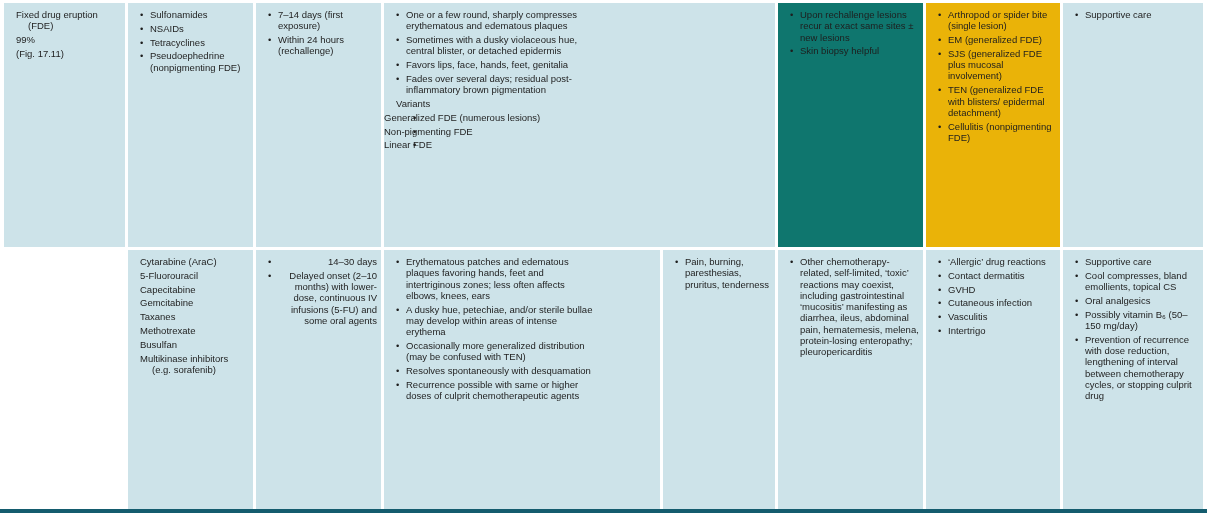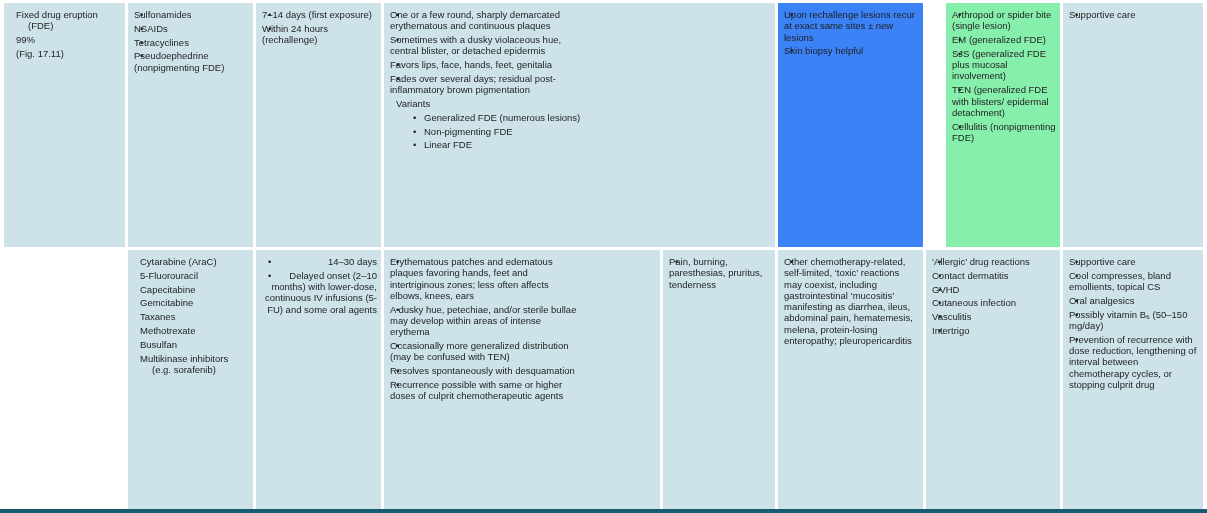--- a/index.html
+++ b/index.html
@@ -20,24 +20,24 @@
     background:#cde3e9;
     box-sizing:border-box;
     padding:6px 4px 4px 0;
     overflow:hidden;
     font-size:9.5px;
     line-height:11.3px;
   }
   .it{margin:0 0 2.5px 0;position:relative;}
   .it:last-child{margin-bottom:0;}
   
-  .it-b{padding-left:6px;}
+  .it-b{padding-left:22px;}
   .it-b::before{content:"\2022";position:absolute;left:12px;top:0;}
   
-  .it-s{padding-left:40px;}
+  .it-s{}
   .it-s::before{content:"\2022";position:absolute;left:29px;top:0;}
   
   .it-t{padding-left:12px;}
   
   .it-h{padding-left:24px;text-indent:-12px;}
   
   .cell.c4 .it{max-width:190px;}
   #bottom-bar{width:1207px;height:4px;background:#145c6e;}
 </style>
 </head>
@@ -54,34 +54,34 @@
         <div class="it it-b">Sulfonamides</div>
         <div class="it it-b">NSAIDs</div>
         <div class="it it-b">Tetracyclines</div>
         <div class="it it-b">Pseudoephedrine (nonpigmenting FDE)</div>
       </div>
       <div class="cell" style="grid-area: 1 / 3; background: rgb(205, 227, 233);">
         <div class="it it-b">7–14 days (first exposure)</div>
         <div class="it it-b">Within 24 hours (rechallenge)</div>
       </div>
       <div class="cell c4" style="grid-area: 1 / 4 / auto / span 2; background: rgb(205, 227, 233);">
-        <div class="it it-b">One or a few round, sharply demarcated erythematous and continuous plaques</div>
+        <div class="it it-b">One or a few round, sharply compresses erythematous and edematous plaques</div>
         <div class="it it-b">Sometimes with a dusky violaceous hue, central blister, or detached epidermis</div>
         <div class="it it-b">Favors lips, face, hands, feet, genitalia</div>
         <div class="it it-b">Fades over several days; residual post-inflammatory brown pigmentation</div>
         <div class="it it-t">Variants</div>
         <div class="it it-s">Generalized FDE (numerous lesions)</div>
         <div class="it it-s">Non-pigmenting FDE</div>
         <div class="it it-s">Linear FDE</div>
       </div>
-      <div class="cell" style="grid-area: 1 / 6; background: #3b82f6;">
+      <div class="cell" style="grid-area: 1 / 6; background: #0f766e;">
         <div class="it it-b">Upon rechallenge lesions recur at exact same sites ± new lesions</div>
         <div class="it it-b">Skin biopsy helpful</div>
       </div>
-      <div class="cell" style="grid-area: 1 / 7; background: #86efac; margin-left: 20px;">
+      <div class="cell" style="grid-area: 1 / 7; background: #eab308;">
         <div class="it it-b">Arthropod or spider bite (single lesion)</div>
         <div class="it it-b">EM (generalized FDE)</div>
         <div class="it it-b">SJS (generalized FDE plus mucosal involvement)</div>
         <div class="it it-b">TEN (generalized FDE with blisters/ epidermal detachment)</div>
         <div class="it it-b">Cellulitis (nonpigmenting FDE)</div>
       </div>
       <div class="cell" style="grid-area: 1 / 8; background: rgb(205, 227, 233);">
         <div class="it it-b">Supportive care</div>
       </div>
       <div class="cell" style="grid-area: 2 / 2; background: rgb(205, 227, 233);">

